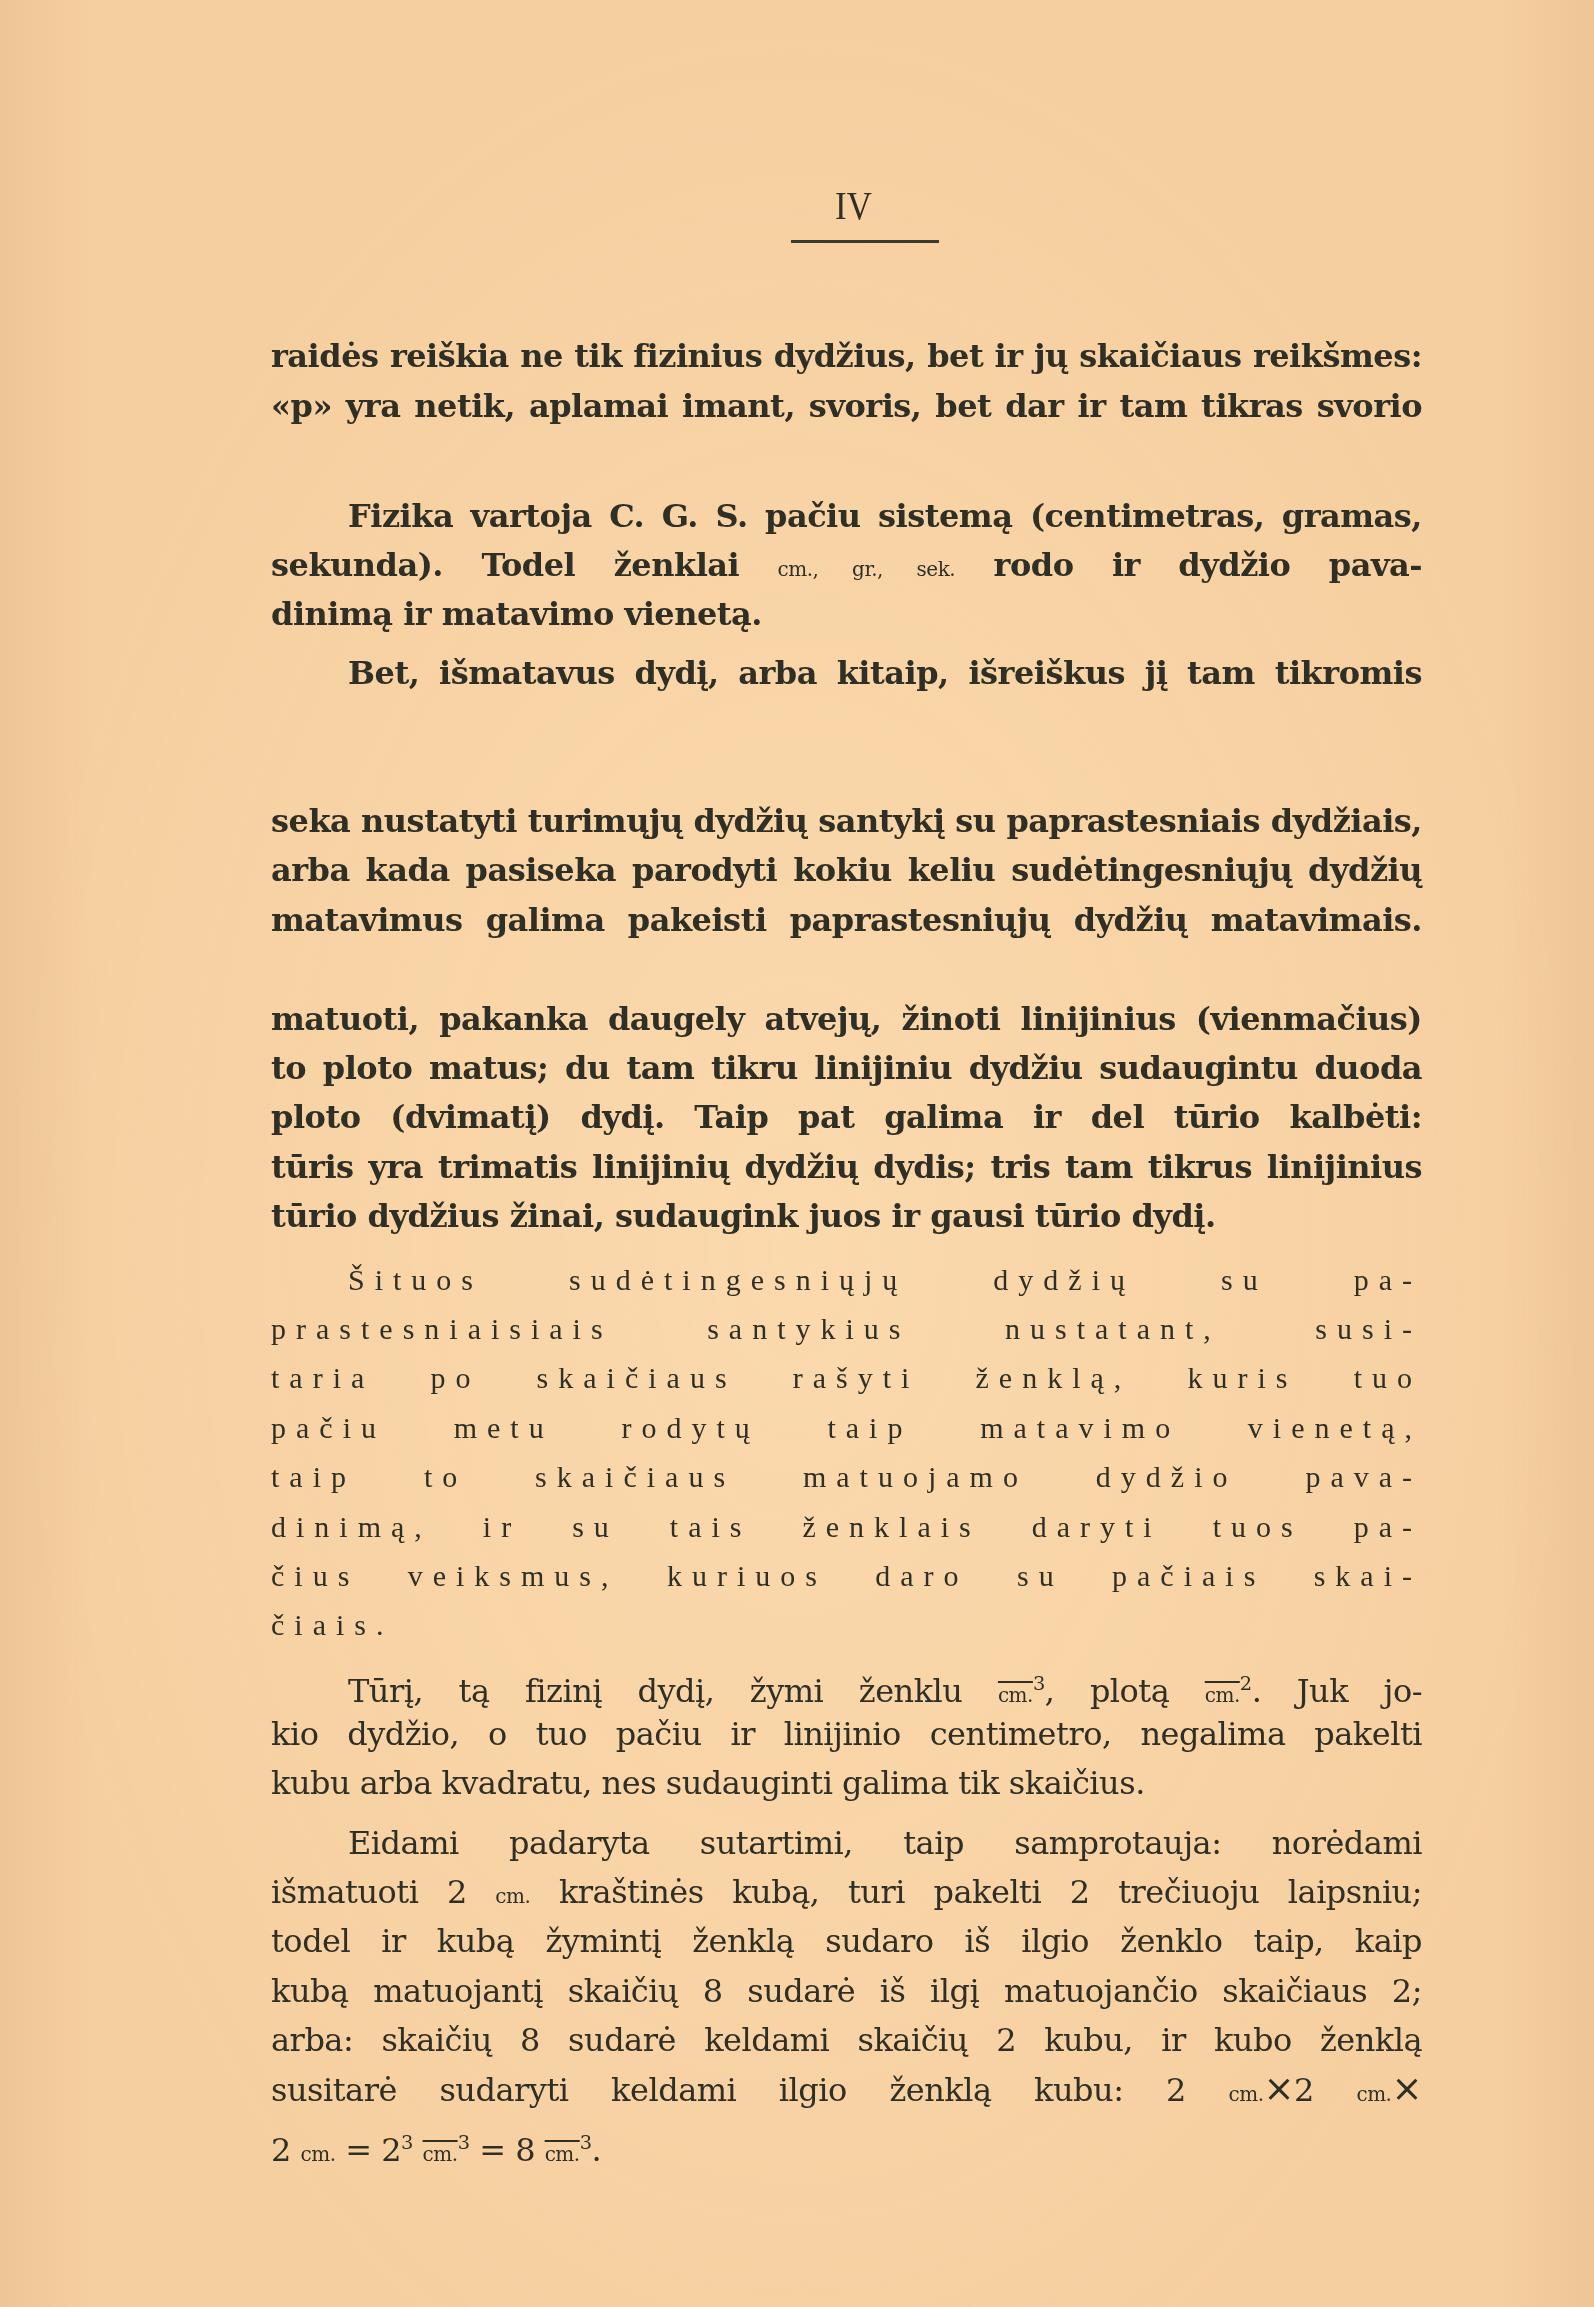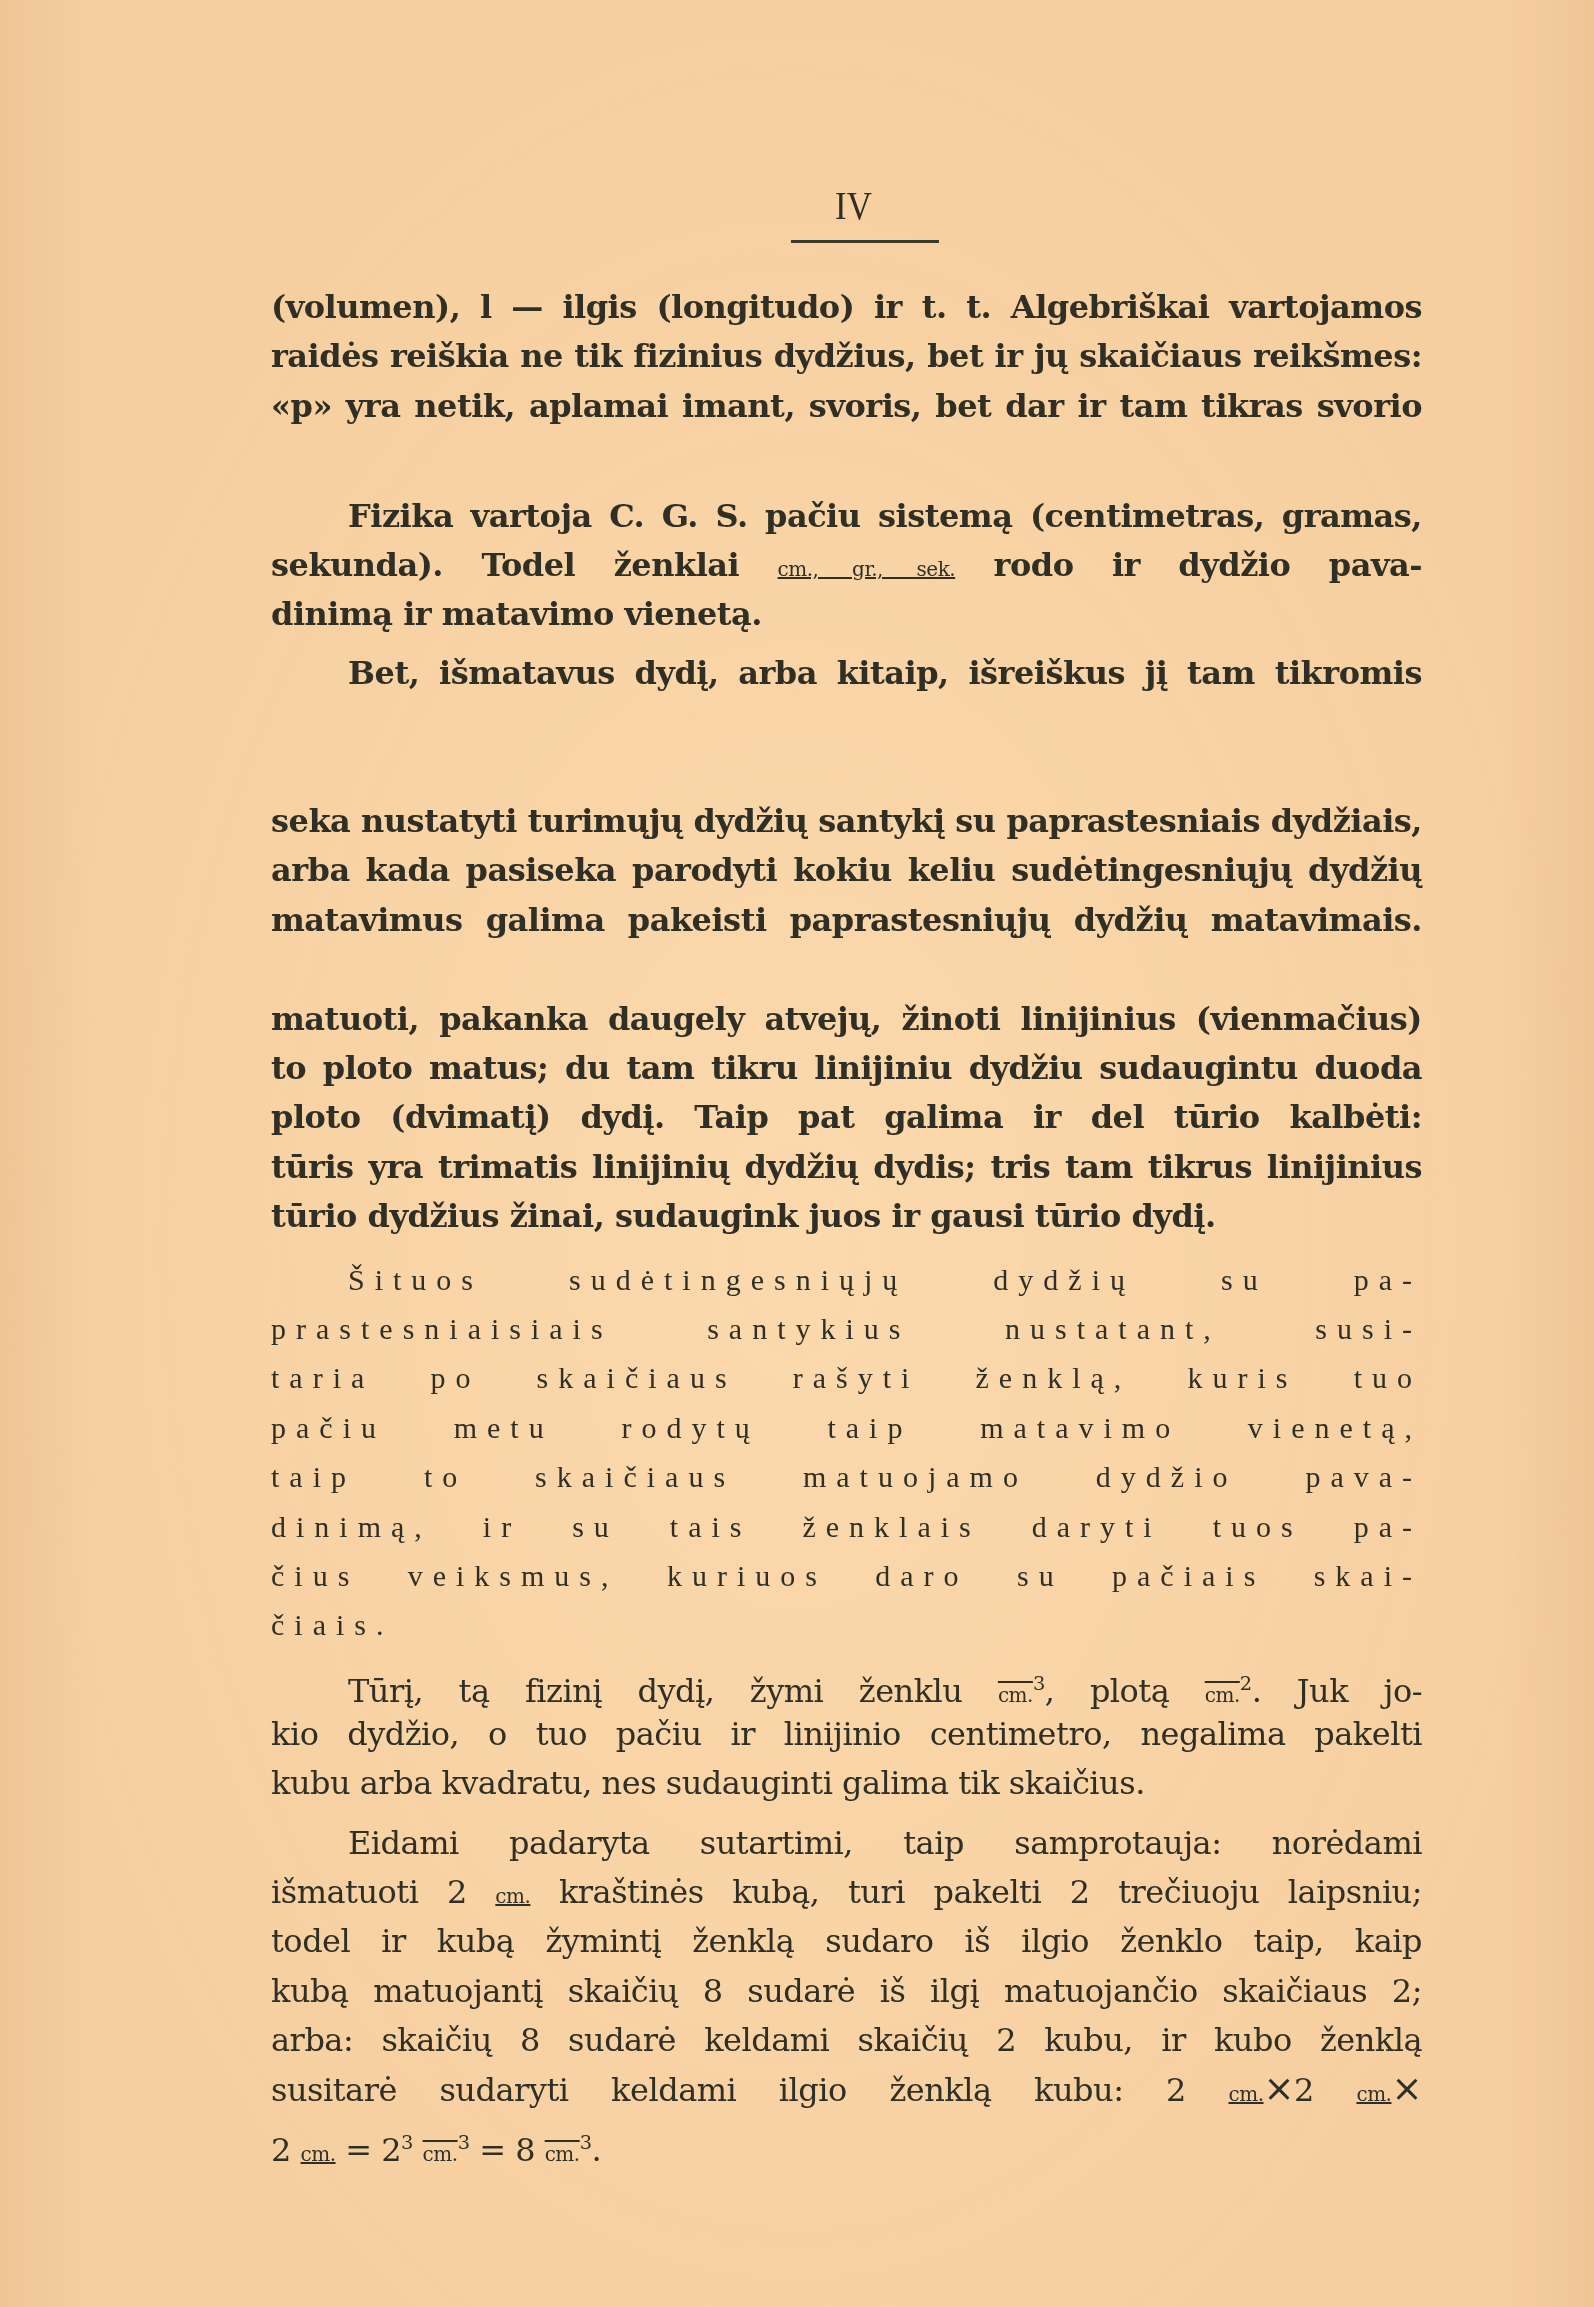--- a/index.html
+++ b/index.html
@@ -27,34 +27,33 @@
     position: absolute; left: 271px; width: 1151px;
     font-size: 32px; line-height: 42px; white-space: nowrap;
     font-weight: bold;
     text-align: justify; text-align-last: justify;
     letter-spacing: -0.5px;
   }
   .line.last { text-align-last: left; }
   .line.indent { left: 348px; width: 1074px; }
   .line.spaced { letter-spacing: 10px; font-weight: normal; font-family: Liberation Serif, serif; font-size: 30px; }
   .line.light { font-weight: normal; }
-  .small { font-size: 20px; font-weight: normal; text-decoration: underline; }
+  .small { font-size: 20px; font-weight: normal; }
   sup { font-size: 19.4px; font-weight: normal; }
   .over { text-decoration: overline; }
   .mult { font-family: "DejaVu Sans", sans-serif; font-weight: normal; font-size: 37px; }
 </style>
 </head>
 <body>
 
 <div class="page">
 
   <div class="folio">IV</div>
   <div class="folio-rule"></div>
 
-  <div class="line" style="top:286px">(volumen), l — ilgis (longitudo) ir t. t. Algebriškai vartojamos</div>
   <div class="line" style="top:335px">raidės reiškia ne tik fizinius dydžius, bet ir jų skaičiaus reikšmes:</div>
   <div class="line" style="top:385px">«p» yra netik, aplamai imant, svoris, bet dar ir tam tikras svorio</div>
 
   <div class="line indent" style="top:495px">Fizika vartoja C. G. S. pačiu sistemą (centimetras, gramas,</div>
   <div class="line" style="top:544px"><span>sekunda). Todel ženklai </span><span class="small">cm., gr., sek.</span><span> rodo ir dydžio pava-</span></div>
   <div class="line last" style="top:593px">dinimą ir matavimo vienetą.</div>
 
   <div class="line indent" style="top:652px">Bet, išmatavus dydį, arba kitaip, išreiškus jį tam tikromis</div>
   <div class="line" style="top:800px">seka nustatyti turimųjų dydžių santykį su paprastesniais dydžiais,</div>
   <div class="line" style="top:849px">arba kada pasiseka parodyti kokiu keliu sudėtingesniųjų dydžių</div>

